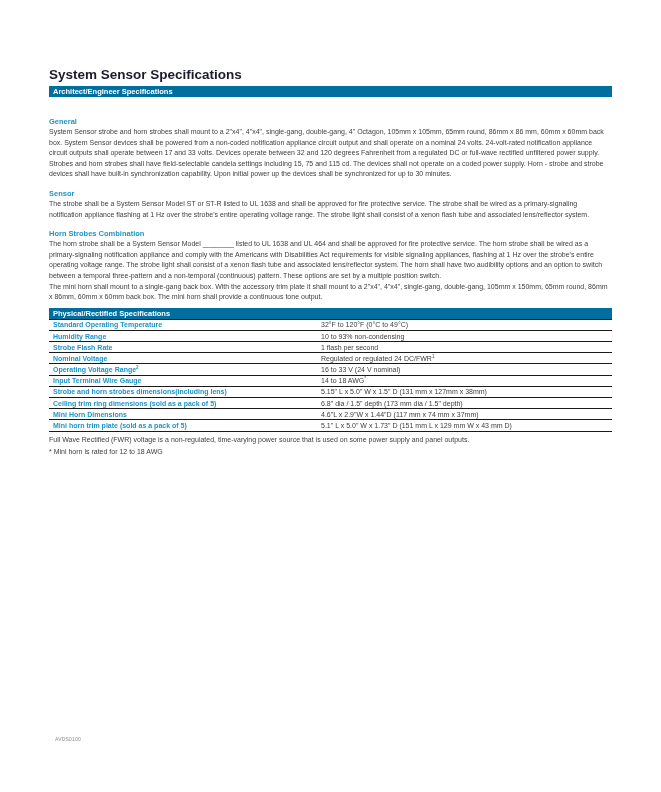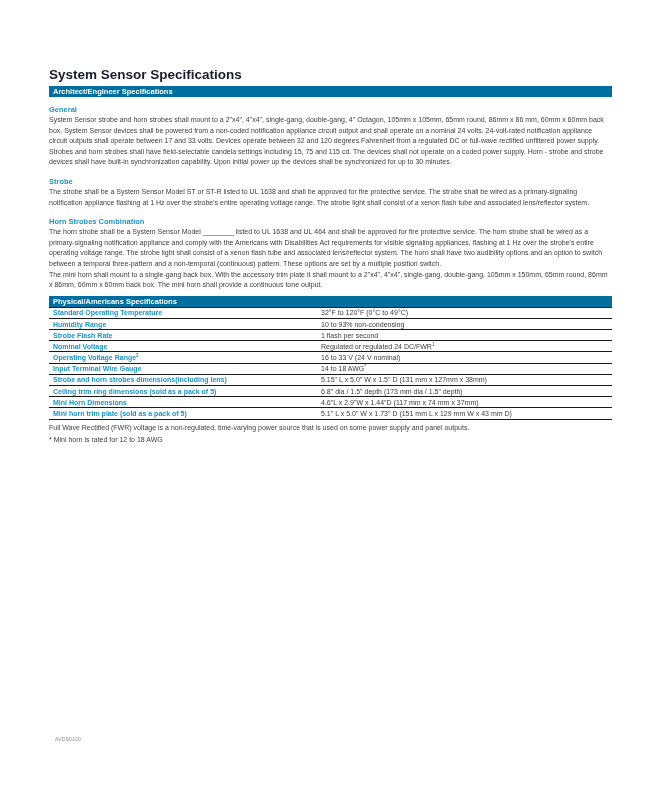--- a/index.html
+++ b/index.html
@@ -27,21 +27,21 @@
     font-size:7.5px;
     font-weight:bold;
     padding-left:4px;
   }
   .section-heading {
     margin:9px 0 1px 0;
     font-size:7.5px;
     font-weight:bold;
     color:#1b94c8;
   }
-  .section-heading.first { margin-top:8px; }
+  .section-heading.first { margin-top:20px; }
   .body-text {
     margin:0;
     font-size:7px;
     line-height:10.6px;
     color:#404040;
   }
   .bar.physical { margin-top:5px; }
   table.specs {
     width:100%;
     border-collapse:collapse;
@@ -82,30 +82,30 @@
 
   <h1 class="page-title">System Sensor Specifications</h1>
 
   <div class="bar">
     <span>Architect/Engineer Specifications</span>
   </div>
 
   <h2 class="section-heading first">General</h2>
   <p class="body-text">System Sensor strobe and horn strobes shall mount to a 2"x4", 4"x4", single-gang, double-gang, 4" Octagon, 105mm x 105mm, 65mm round, 86mm x 86 mm, 60mm x 60mm back box. System Sensor devices shall be powered from a non-coded notification appliance circuit output and shall operate on a nominal 24 volts. 24-volt-rated notification appliance circuit outputs shall operate between 17 and 33 volts. Devices operate between 32 and 120 degrees Fahrenheit from a regulated DC or full-wave rectified unfiltered power supply. Strobes and horn strobes shall have field-selectable candela settings including 15, 75 and 115 cd. The devices shall not operate on a coded power supply. Horn - strobe and strobe devices shall have built-in synchronization capability.  Upon initial power up the devices shall be synchronized for up to 30 minutes.</p>
 
-  <h2 class="section-heading">Strobe</h2>
+  <h2 class="section-heading">Sensor</h2>
   <p class="body-text">The strobe shall be a System Sensor Model ST or ST-R listed to UL 1638 and shall be approved for fire protective service. The strobe shall be wired as a primary-signaling notification appliance flashing at 1 Hz over the strobe's entire operating voltage range. The strobe light shall consist of a xenon flash tube and associated lens/reflector system.</p>
 
   <h2 class="section-heading">Horn Strobes Combination</h2>
   <p class="body-text">The horn strobe shall be a System Sensor Model ________ listed to UL 1638 and UL 464 and shall be approved for fire protective service. The horn strobe shall be wired as a primary-signaling notification appliance and comply with the Americans with Disabilities Act requirements for visible signaling appliances, flashing at 1 Hz over the strobe's entire operating voltage range. The strobe light shall consist of a xenon flash tube and associated lens/reflector system. The horn shall have two audibility options and an option to switch between a temporal three-pattern and a non-temporal (continuous) pattern. These options are set by a multiple position switch.</p>
 
   <p class="body-text">The mini horn shall mount to a single-gang back box. With the accessory trim plate it shall mount to a 2"x4", 4"x4", single-gang, double-gang, 105mm x 150mm, 65mm round, 86mm x 86mm, 60mm x 60mm back box. The mini horn shall provide a continuous tone output.</p>
 
   <div class="bar physical">
-    <span>Physical/Americans Specifications</span>
+    <span>Physical/Rectified Specifications</span>
   </div>
 
   <table class="specs">
     <tbody>
         <tr>
           <td class="label">Standard Operating Temperature</td>
           <td class="value">32°F to 120°F (0°C to 49°C)</td>
         </tr>
         <tr>
           <td class="label">Humidity Range</td>

